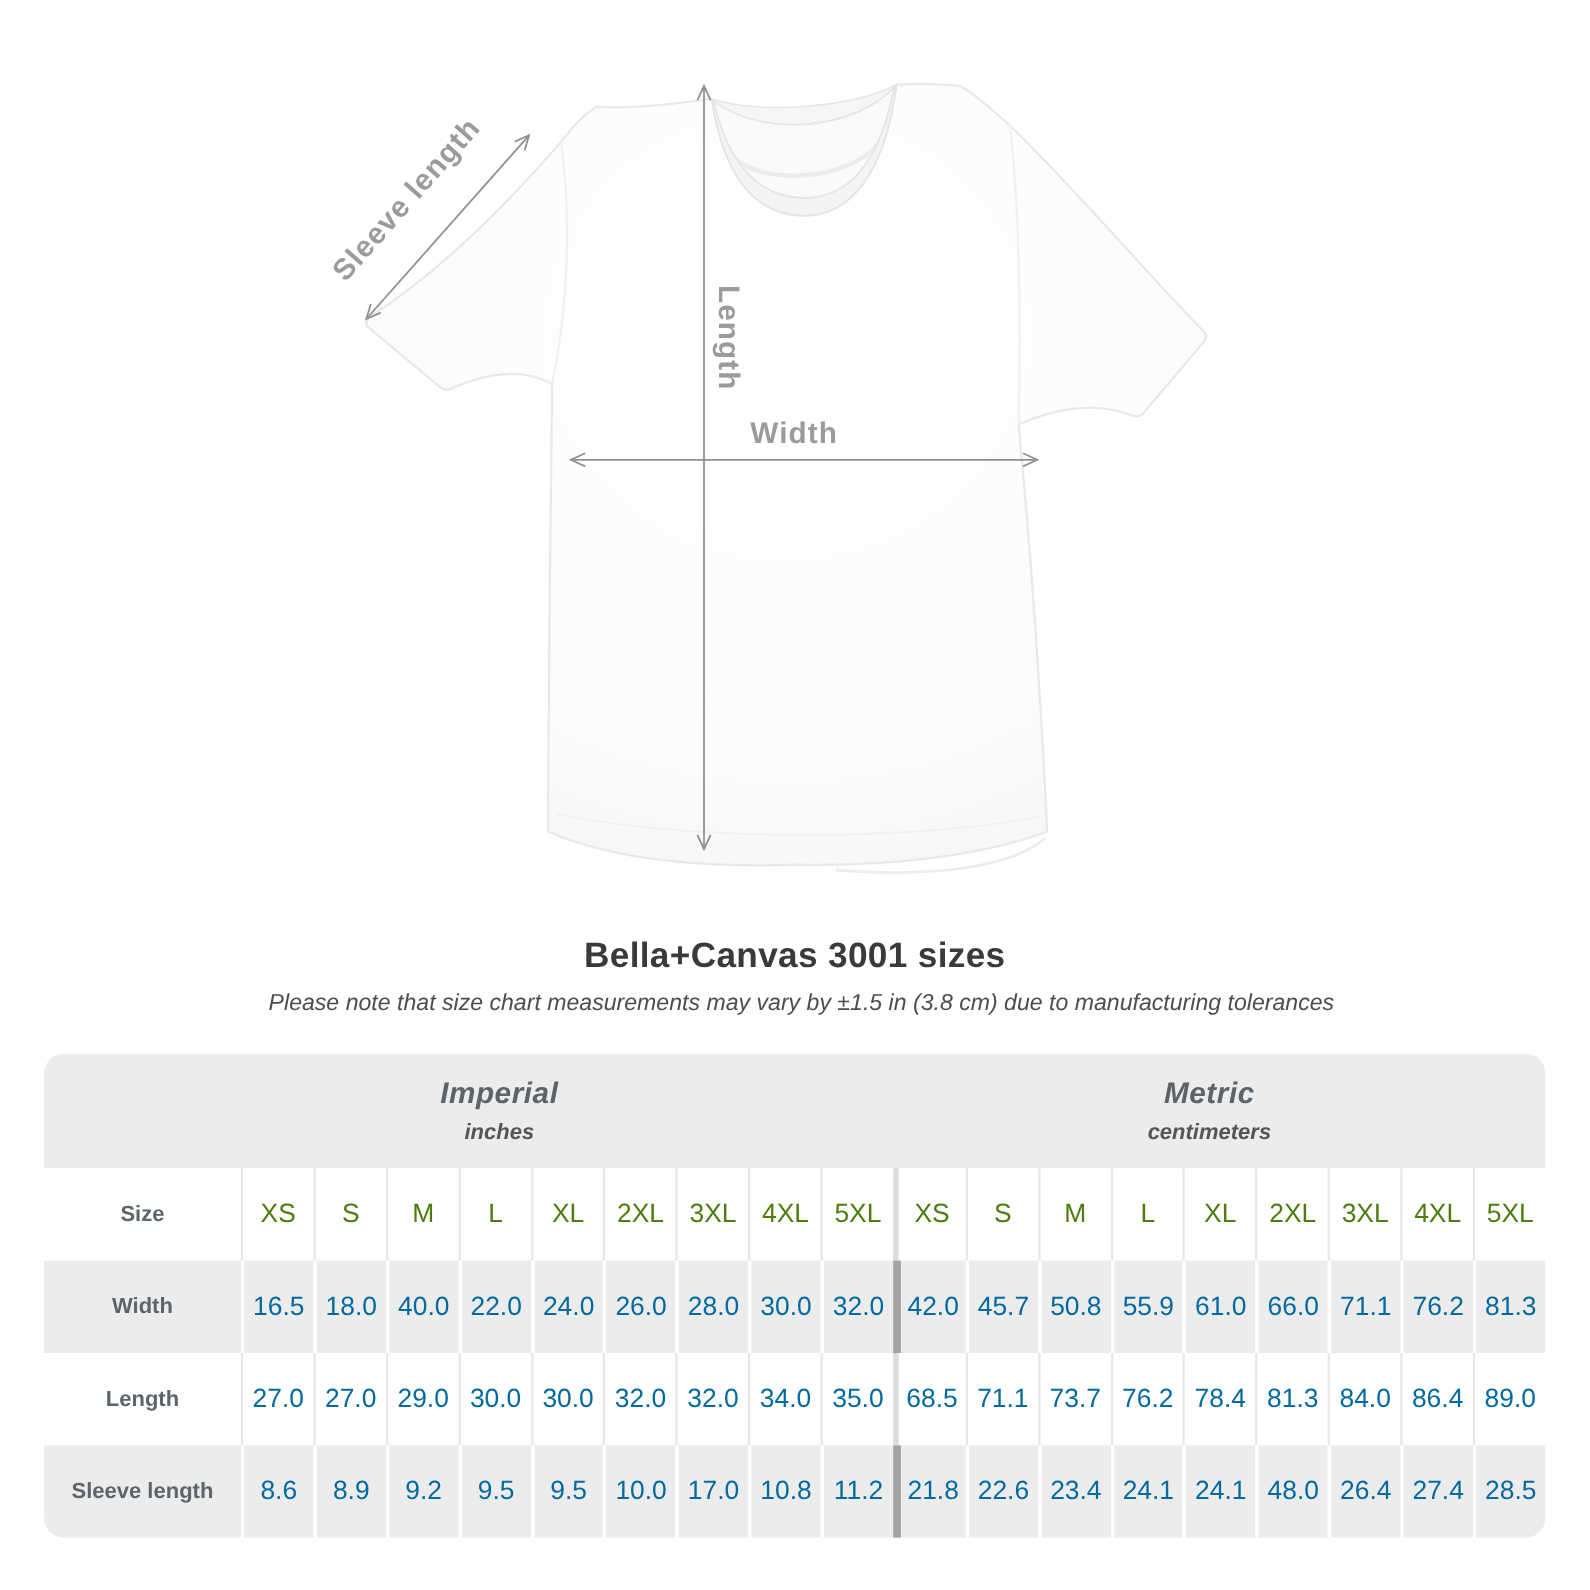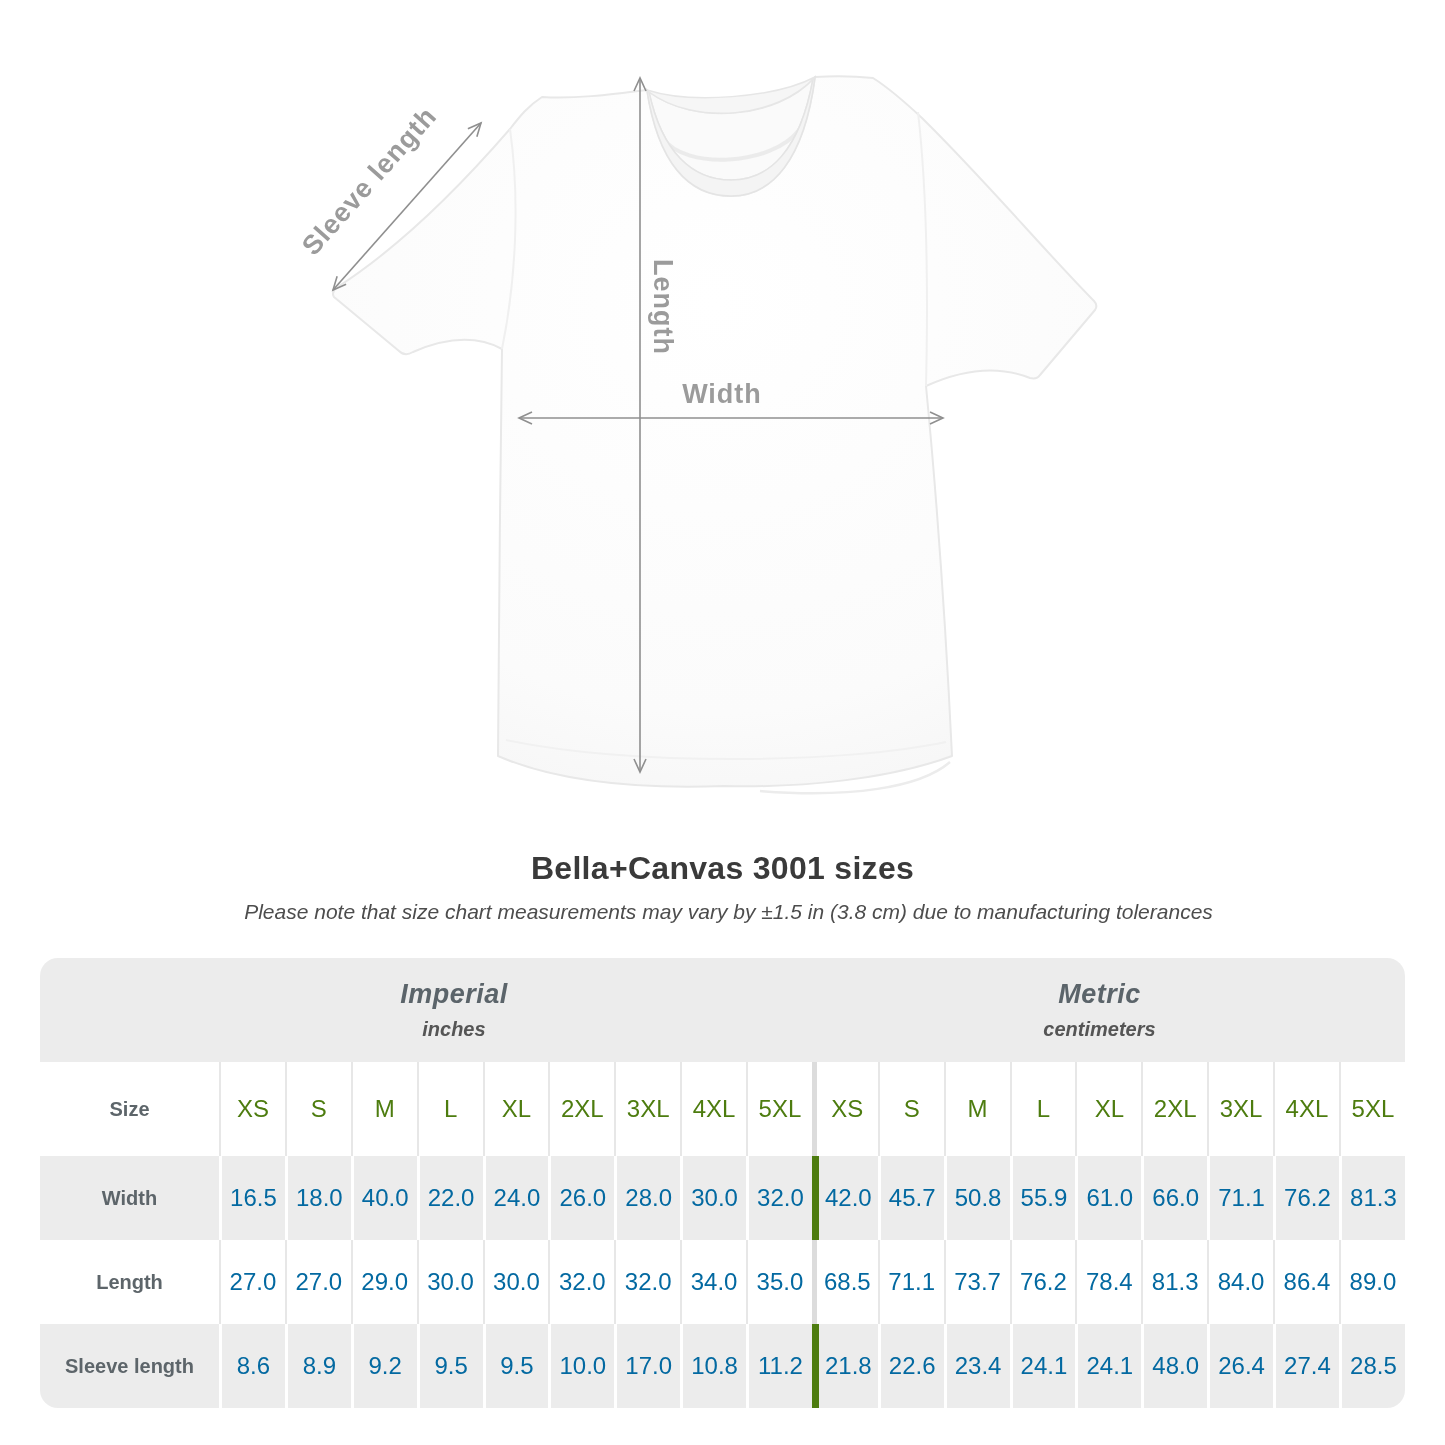--- a/index.html
+++ b/index.html
@@ -29,34 +29,34 @@
   }
   col.c-label{width:179px;}
   th,td{padding:0;text-align:center;vertical-align:middle;}
 
   tr.group-row th{background:#ececec;height:104px;}
   .g-name{font-size:27px;font-weight:bold;font-style:italic;color:#5b646a;letter-spacing:.5px;}
   .g-unit{font-size:20px;font-style:italic;color:#555555;margin-top:8px;}
   th.imperial-group{padding-left:56px;}
   th.metric-group{padding-right:18px;}
 
-  tr.size-row{height:94px;}
+  tr.size-row{height:84px;}
   tr.size-row th{background:#ffffff;}
   tr.size-row th.data{font-size:24px;font-weight:normal;color:#4d7c0f;}
   th.rowlabel{font-size:20px;font-weight:bold;color:#5d656a;}
 
   tbody tr{height:84px;}
   tr.gray th,tr.gray td{background:#ececec;}
   tr.white th,tr.white td{background:#ffffff;}
   td.data{font-size:24px;color:#0369a1;}
 
   tr.size-row .data, tr.white .data{border-left:2px solid #e7e7e7;}
   tr.gray .data{border-left:3px solid #ffffff;}
   tr.size-row .metric-start, tr.white .metric-start{border-left:5px solid #dcdcdc;}
-  tr.gray .metric-start{border-left:7px solid #4d7c0f;}
+  tr.gray .metric-start{border-left:7px solid #a3a3a3;}
 </style>
 </head>
 <body>
 
 <svg class="diagram-svg" viewBox="0 0 1445 830" width="1445" height="830" xmlns="http://www.w3.org/2000/svg">
   <defs>
     <radialGradient id="shirtG" cx="50%" cy="32%" r="80%">
       <stop offset="0%" stop-color="#ffffff"></stop>
       <stop offset="72%" stop-color="#fbfbfb"></stop>
       <stop offset="100%" stop-color="#f4f4f4"></stop>

